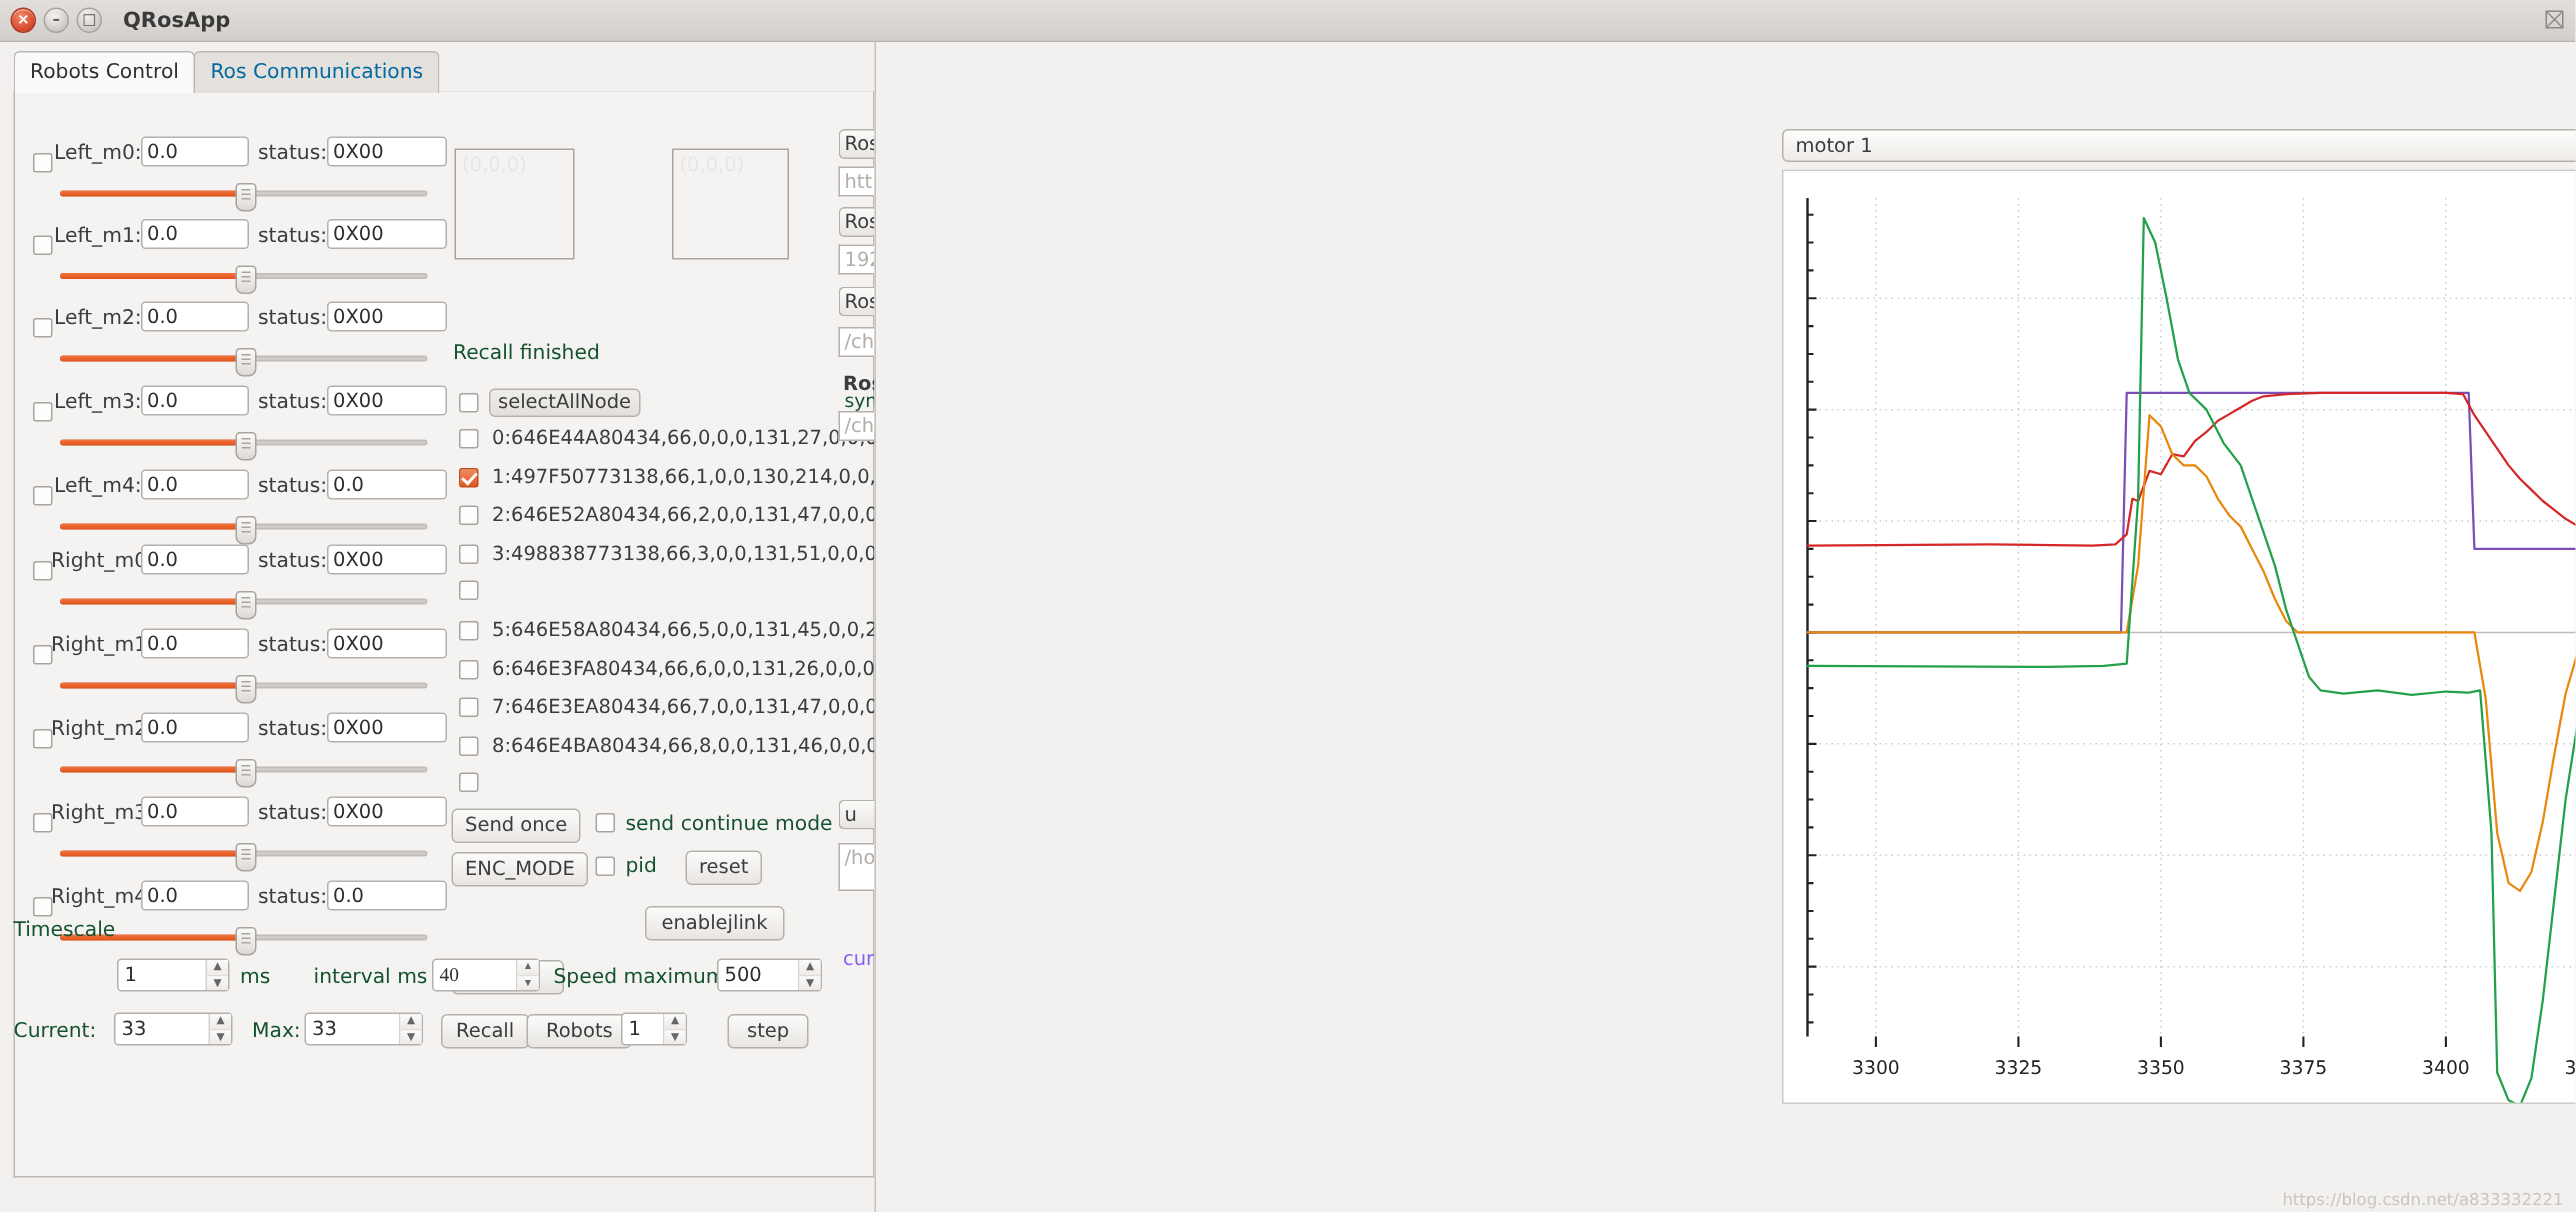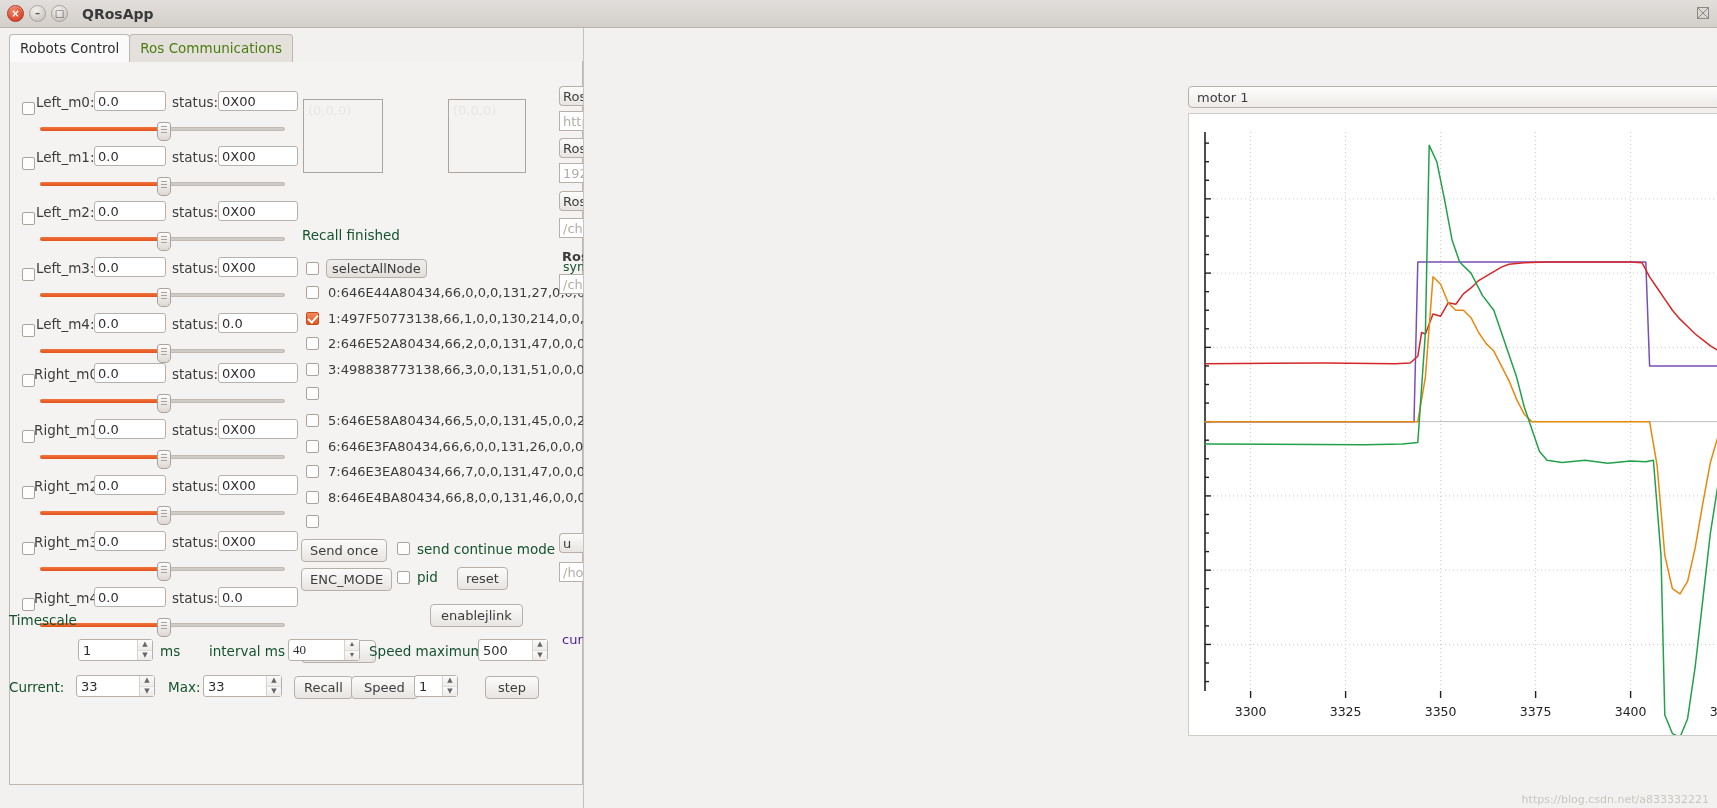--- a/index.html
+++ b/index.html
@@ -33,21 +33,21 @@
   #content{display:flex;height:781px;width:100%;position:relative;}
   #leftpanel{width:583px;height:100%;position:relative;background:#f2f1f0;overflow:hidden;}
   #rightpanel{flex:1;height:100%;position:relative;background:#f2f1f0;
               border-left:1px solid #c6c2be;}
 
   
   #tabs{position:absolute;left:9px;top:6px;display:flex;align-items:flex-end;}
   .tab{
     padding:5px 10px 6px 10px;font-size:13.5px;
     border:1px solid #bdb8b3;border-bottom:none;
-    border-radius:4px 4px 0 0;background:#e4e1dd;color:#4d7c0f;
+    border-radius:4px 4px 0 0;background:#e4e1dd;color:#0369a1;
     margin-right:-1px;
   }
   .tab.active{background:#fafafa;color:#2f2f2f;border-color:#bdb8b3;position:relative;z-index:2;}
   #tabline{position:absolute;left:9px;top:33px;right:0;height:1px;background:#bdb8b3;}
   #tabpage{position:absolute;left:9px;top:33px;right:0;bottom:24px;
            background:#f4f3f2;border:1px solid #bdb8b3;border-top:none;}
 
   
   .motorrow{position:absolute;left:0;width:300px;height:55px;}
   .mr-label{position:absolute;font-size:13.5px;color:#3c3c3c;white-space:nowrap;}
@@ -375,22 +375,22 @@
     <div id="clip-host">
         <div class="clipcol" style="left: 559px; top: 58px; width: 24px; height: 20px; border-top: 1px solid rgb(181, 176, 171); border-right: none; border-bottom: 1px solid rgb(181, 176, 171); border-left: 1px solid rgb(181, 176, 171); border-image: initial; border-radius: 4px 0px 0px 4px; background: linear-gradient(rgb(251, 251, 250), rgb(232, 229, 226)); padding: 2px 3px; box-sizing: border-box; color: rgb(60, 60, 60); font-weight: normal;">Ros</div>
         <div class="clipcol" style="left: 559px; top: 83px; width: 24px; height: 20px; border-top: 1px solid rgb(181, 176, 171); border-right: none; border-bottom: 1px solid rgb(181, 176, 171); border-left: 1px solid rgb(181, 176, 171); border-image: initial; background: rgb(255, 255, 255); padding: 2px 3px; box-sizing: border-box; color: rgb(179, 174, 169);">http</div>
         <div class="clipcol" style="left: 559px; top: 110px; width: 24px; height: 20px; border-top: 1px solid rgb(181, 176, 171); border-right: none; border-bottom: 1px solid rgb(181, 176, 171); border-left: 1px solid rgb(181, 176, 171); border-image: initial; border-radius: 4px 0px 0px 4px; background: linear-gradient(rgb(251, 251, 250), rgb(232, 229, 226)); padding: 2px 3px; box-sizing: border-box; color: rgb(60, 60, 60); font-weight: normal;">Ros</div>
         <div class="clipcol" style="left: 559px; top: 135px; width: 24px; height: 20px; border-top: 1px solid rgb(181, 176, 171); border-right: none; border-bottom: 1px solid rgb(181, 176, 171); border-left: 1px solid rgb(181, 176, 171); border-image: initial; background: rgb(255, 255, 255); padding: 2px 3px; box-sizing: border-box; color: rgb(179, 174, 169);">192</div>
         <div class="clipcol" style="left: 559px; top: 163px; width: 24px; height: 20px; border-top: 1px solid rgb(181, 176, 171); border-right: none; border-bottom: 1px solid rgb(181, 176, 171); border-left: 1px solid rgb(181, 176, 171); border-image: initial; border-radius: 4px 0px 0px 4px; background: linear-gradient(rgb(251, 251, 250), rgb(232, 229, 226)); padding: 2px 3px; box-sizing: border-box; color: rgb(60, 60, 60); font-weight: normal;">Ros</div>
         <div class="clipcol" style="left: 559px; top: 190px; width: 24px; height: 20px; border-top: 1px solid rgb(181, 176, 171); border-right: none; border-bottom: 1px solid rgb(181, 176, 171); border-left: 1px solid rgb(181, 176, 171); border-image: initial; background: rgb(255, 255, 255); padding: 2px 3px; box-sizing: border-box; color: rgb(179, 174, 169);">/ch</div>
         <div class="clipcol" style="left: 559px; top: 219px; width: 24px; height: 20px; font-weight: bold; padding: 2px 3px; color: rgb(60, 60, 60);">Ros</div>
         <div class="clipcol" style="left: 559px; top: 246px; width: 24px; height: 20px; border-top: 1px solid rgb(181, 176, 171); border-right: none; border-bottom: 1px solid rgb(181, 176, 171); border-left: 1px solid rgb(181, 176, 171); border-image: initial; background: rgb(255, 255, 255); padding: 2px 3px; box-sizing: border-box; color: rgb(179, 174, 169);">/ch</div>
         <div class="clipcol" style="left: 559px; top: 505px; width: 24px; height: 20px; border-top: 1px solid rgb(181, 176, 171); border-right: none; border-bottom: 1px solid rgb(181, 176, 171); border-left: 1px solid rgb(181, 176, 171); border-image: initial; border-radius: 4px 0px 0px 4px; background: linear-gradient(rgb(251, 251, 250), rgb(232, 229, 226)); padding: 2px 3px; box-sizing: border-box; color: rgb(60, 60, 60); font-weight: normal;">u</div>
-        <div class="clipcol" style="left: 559px; top: 534px; width: 24px; height: 20px; border-top: 1px solid rgb(181, 176, 171); border-right: none; border-bottom: 1px solid rgb(181, 176, 171); border-left: 1px solid rgb(181, 176, 171); border-image: initial; background: rgb(255, 255, 255); padding: 2px 3px; box-sizing: border-box; color: rgb(179, 174, 169);">/ho</div>
-        <div class="clipcol" style="left: 559px; top: 602px; width: 24px; height: 20px; padding: 2px 3px; color: #4c1d95;">cur</div>
+        <div class="clipcol" style="left: 559px; top: 534px; width: 24px; height: 32px; border-top: 1px solid rgb(181, 176, 171); border-right: none; border-bottom: 1px solid rgb(181, 176, 171); border-left: 1px solid rgb(181, 176, 171); border-image: initial; background: rgb(255, 255, 255); padding: 2px 3px; box-sizing: border-box; color: rgb(179, 174, 169);">/ho</div>
+        <div class="clipcol" style="left: 559px; top: 602px; width: 24px; height: 20px; padding: 2px 3px; color: #8b5cf6;">cur</div>
       </div>
 
     <div class="midtext" style="left:9px;top:584px;text-align:right;">Timescale</div>
     <div class="spin" style="left:78px;top:611px;width:75px;">
       <div class="sv">1</div>
       <div class="sbtns">
           <div>▲</div>
           <div>▼</div>
         </div>
     </div>
@@ -422,21 +422,21 @@
     </div>
     <div class="midtext" style="left:168px;top:651px;">Max:</div>
     <div class="spin" style="left:203px;top:647px;width:79px;">
       <div class="sv">33</div>
       <div class="sbtns">
           <div>▲</div>
           <div>▼</div>
         </div>
     </div>
     <div class="btn" style="left:294px;top:648px;padding:3px 9px;">Recall</div>
-    <div class="btn" style="left:351px;top:648px;padding:3px 12px;">Speed</div>
+    <div class="btn" style="left:351px;top:648px;padding:3px 12px;">Robots</div>
     <div class="spin" style="left:414px;top:647px;width:44px;">
       <div class="sv">1</div>
       <div class="sbtns">
           <div>▲</div>
           <div>▼</div>
         </div>
     </div>
     <div class="btn" style="left:485px;top:648px;padding:3px 12px;">step</div>
   </div>
 

